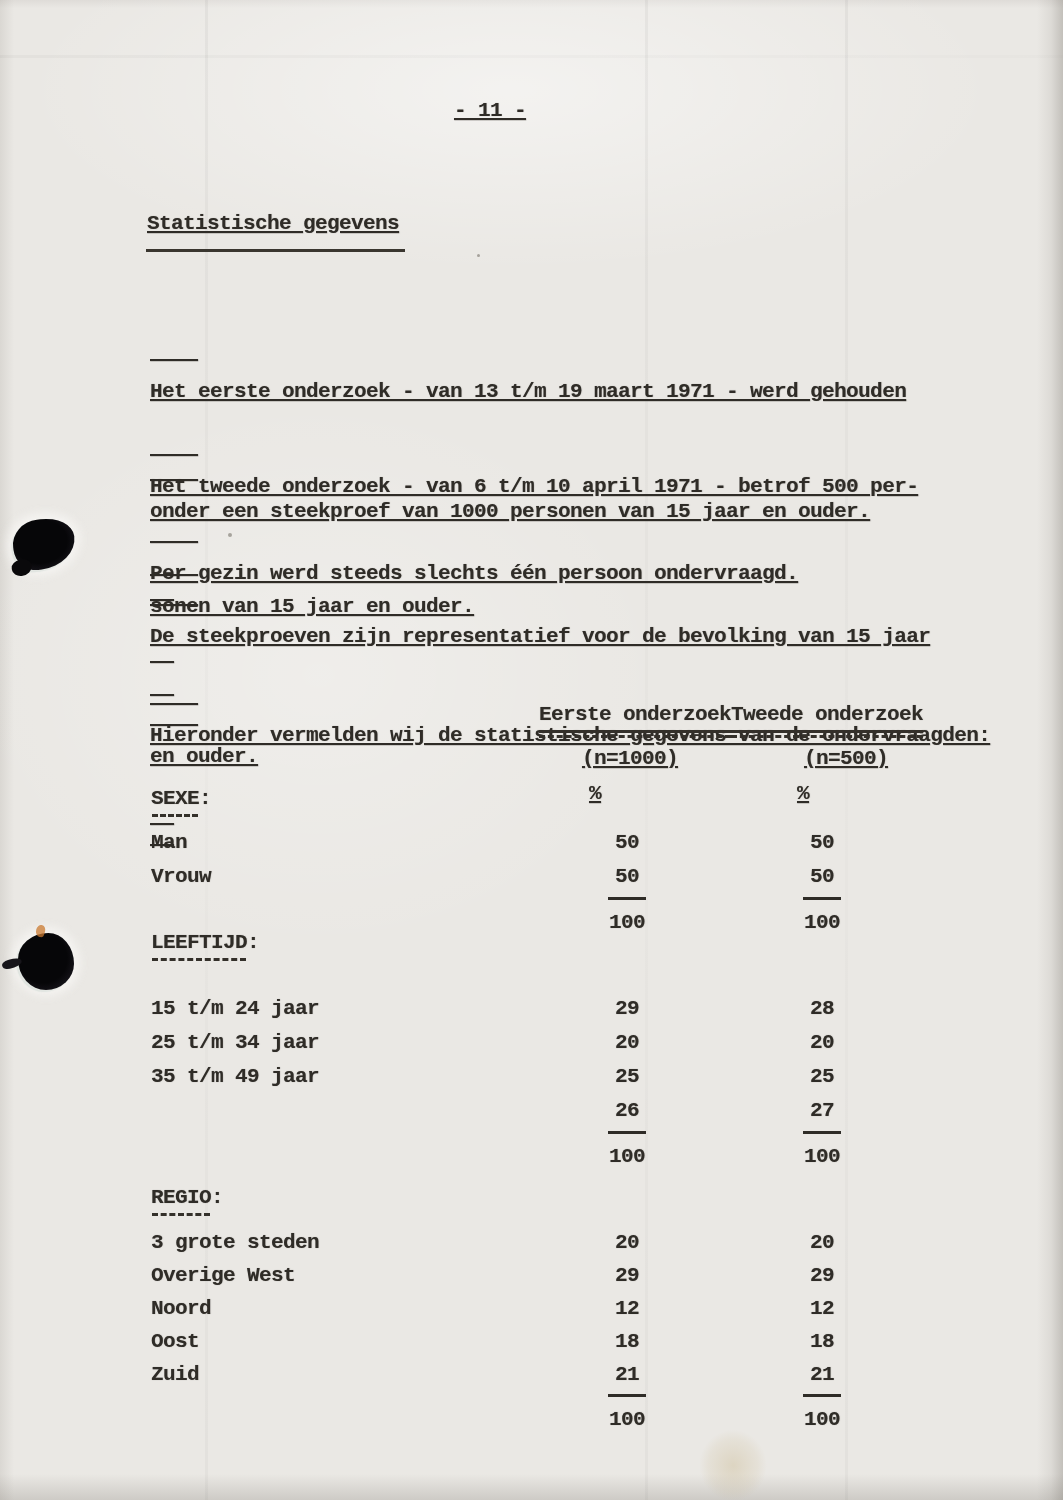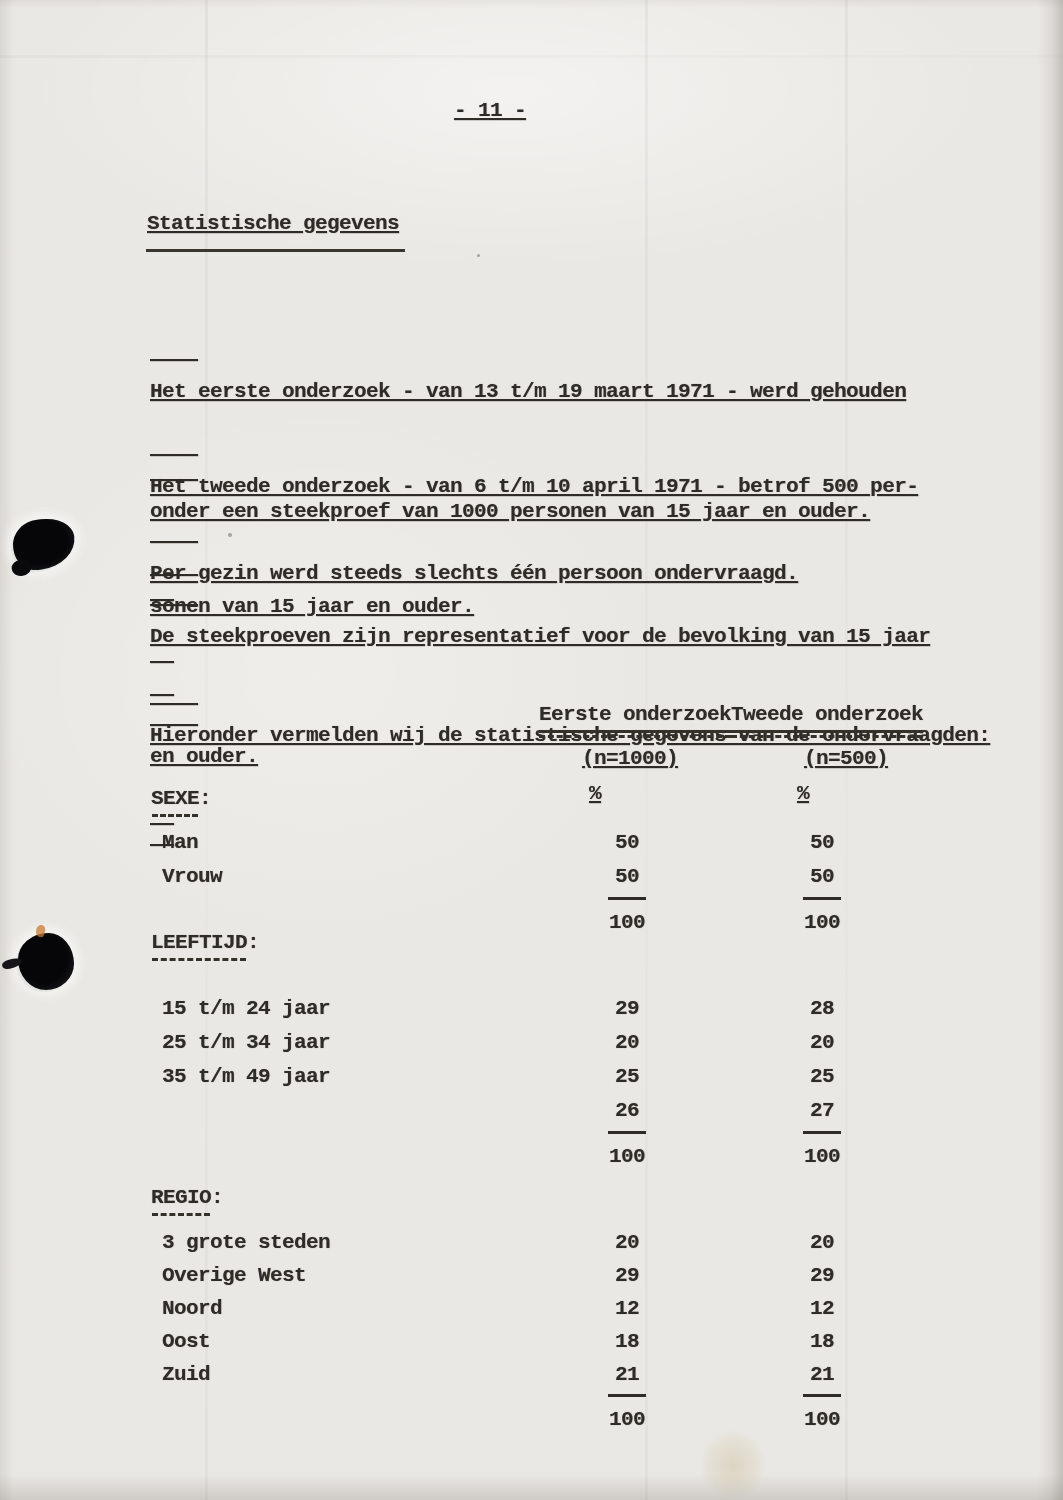--- a/index.html
+++ b/index.html
@@ -45,21 +45,21 @@
   .pc1{left:528px;width:134px;} .pc2{left:736px;width:134px;}
   
   .sec-title{display:inline-block;line-height:24px;position:relative;}
   .sec-title::after{content:"";position:absolute;left:1px;right:13px;bottom:-6px;border-top:3px dashed #34302a;}
   .st1{left:151px;top:787px;} .st2{left:151px;top:931px;} .st3{left:151px;top:1186px;}
   
   .rows{left:150px;width:770px;}
   .r-sexe{top:826px;} .r-leeftijd{top:992px;} .r-regio{top:1226px;}
   .trow{position:relative;height:34px;line-height:34px;}
   .r-regio .trow{height:33px;line-height:33px;}
-  .tlabel{position:absolute;left:12px;top:0;}
+  .tlabel{position:absolute;left:1px;top:0;}
   .tval{position:absolute;top:0;text-align:center;}
   .c1{left:390px;width:174px;} .c2{left:583px;width:178px;}
   .rulerow{position:relative;height:12px;}
   .rule{position:absolute;top:3px;height:3px;background:#2f2c27;width:38px;}
   .rc1{left:458px;} .rc2{left:653px;}
   
   .hole{position:absolute;background:radial-gradient(ellipse at 45% 45%, #060608 55%, #16141a 78%, #2a2630 100%);
     box-shadow:0 0 10px 6px rgba(247,246,243,0.85), -2px 2px 1px rgba(35,95,75,0.30);}
   .hole1{left:13px;top:519px;width:62px;height:50px;border-radius:46% 54% 62% 38% / 52% 44% 62% 48%;transform:rotate(-7deg);}
   .hole1::after{content:"";position:absolute;left:-4px;bottom:-4px;width:20px;height:16px;background:#0a090b;border-radius:50% 40% 60% 50%;}

